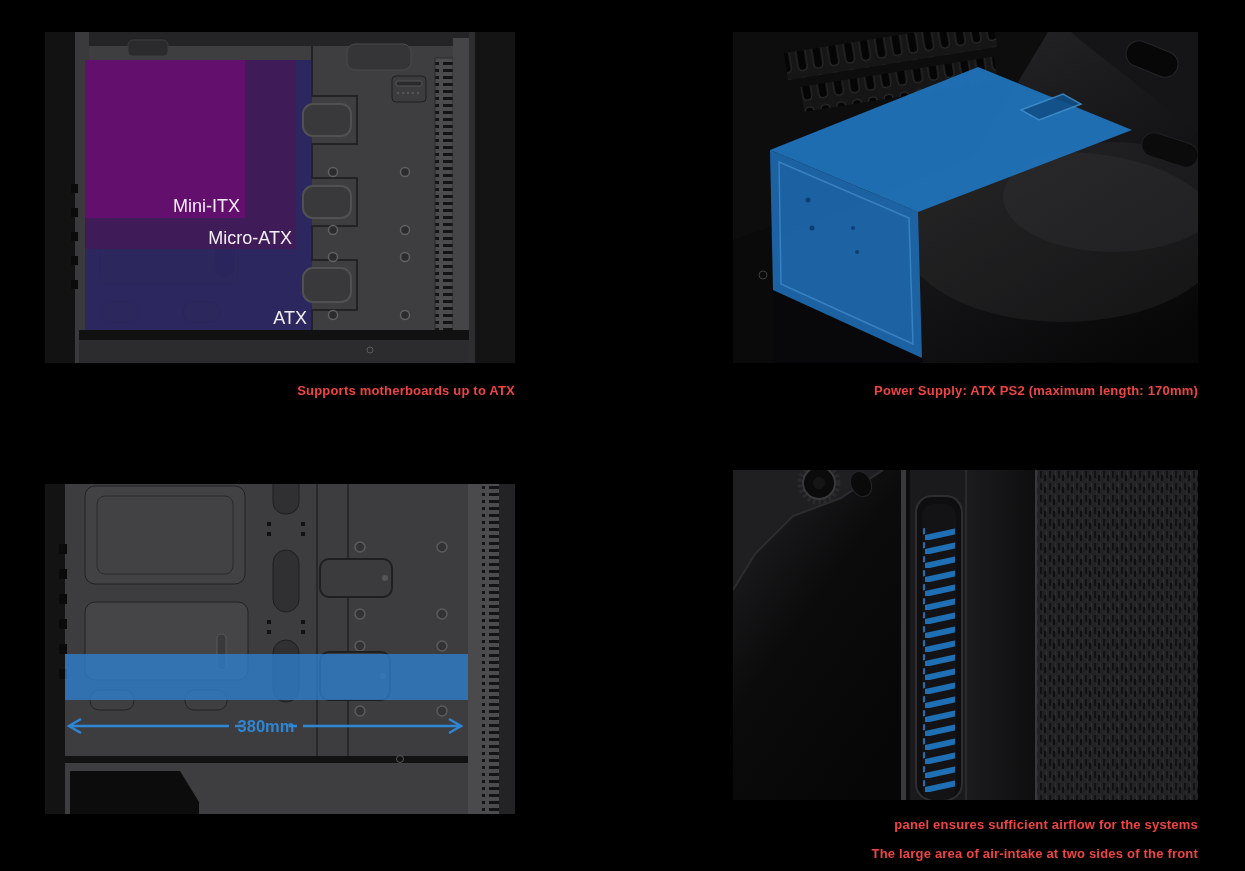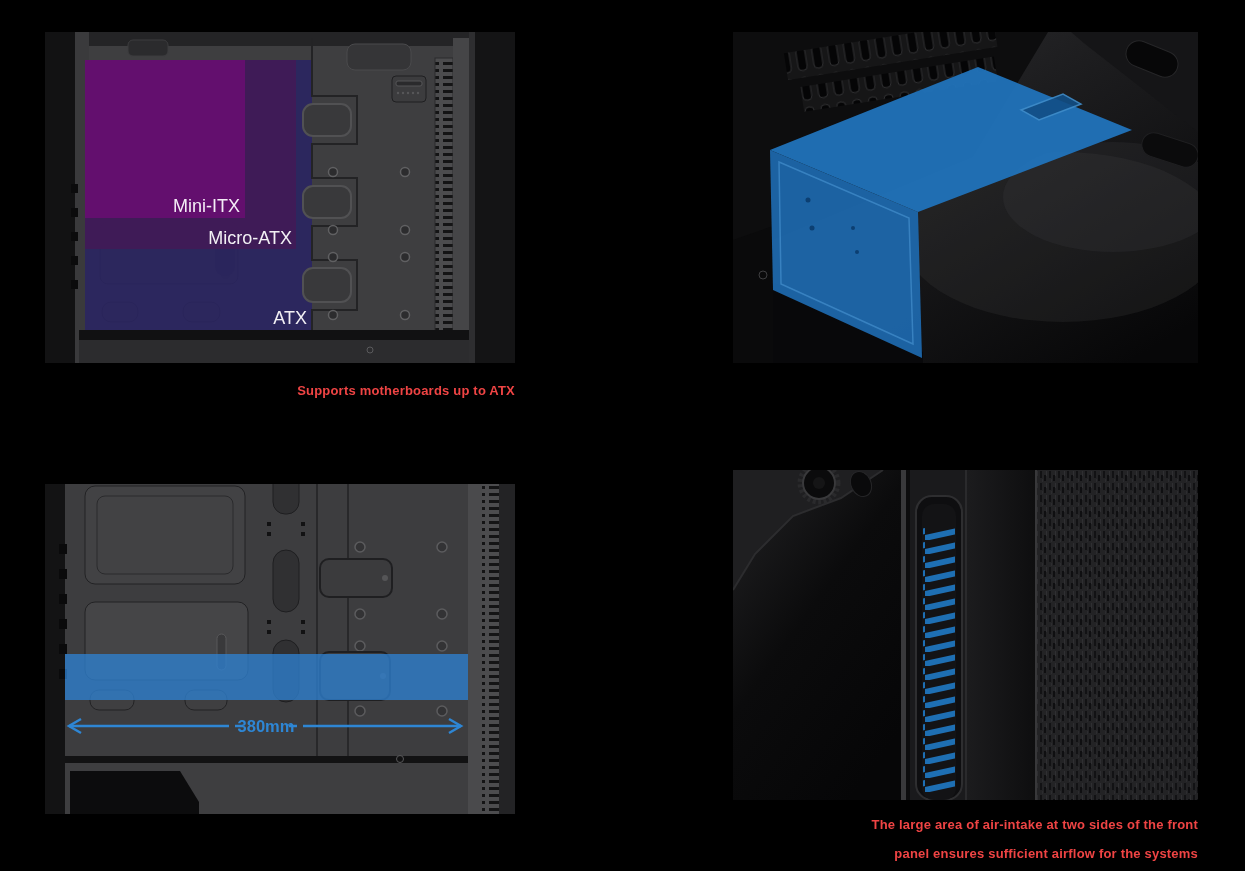--- a/index.html
+++ b/index.html
@@ -268,20 +268,21 @@
       <rect x="232" y="0" width="70" height="330" fill="url(#f4-bezel)"></rect>
       <rect x="232" y="0" width="2" height="330" fill="#2a2a2c"></rect>
 
       <rect x="302" y="0" width="163" height="330" fill="url(#f4-mesh)"></rect>
       <rect x="302" y="0" width="2" height="330" fill="#38383a"></rect>
     </svg>
   </div>
 
   <div class="caption" style="left:45px;top:376px;width:470px;">Supports motherboards up to ATX</div>
 
+  <div class="caption" style="left:733px;top:376px;width:465px;">Power Supply: ATX PS2 (maximum length: 170mm)</div>
 
 
   <div class="caption" style="left:733px;top:810px;width:465px;">
+    <div>panel ensures sufficient airflow for the systems</div>
     <div>The large area of air-intake at two sides of the front</div>
-    <div>panel ensures sufficient airflow for the systems</div>
   </div>
 
 </div>
 
 </body></html>

